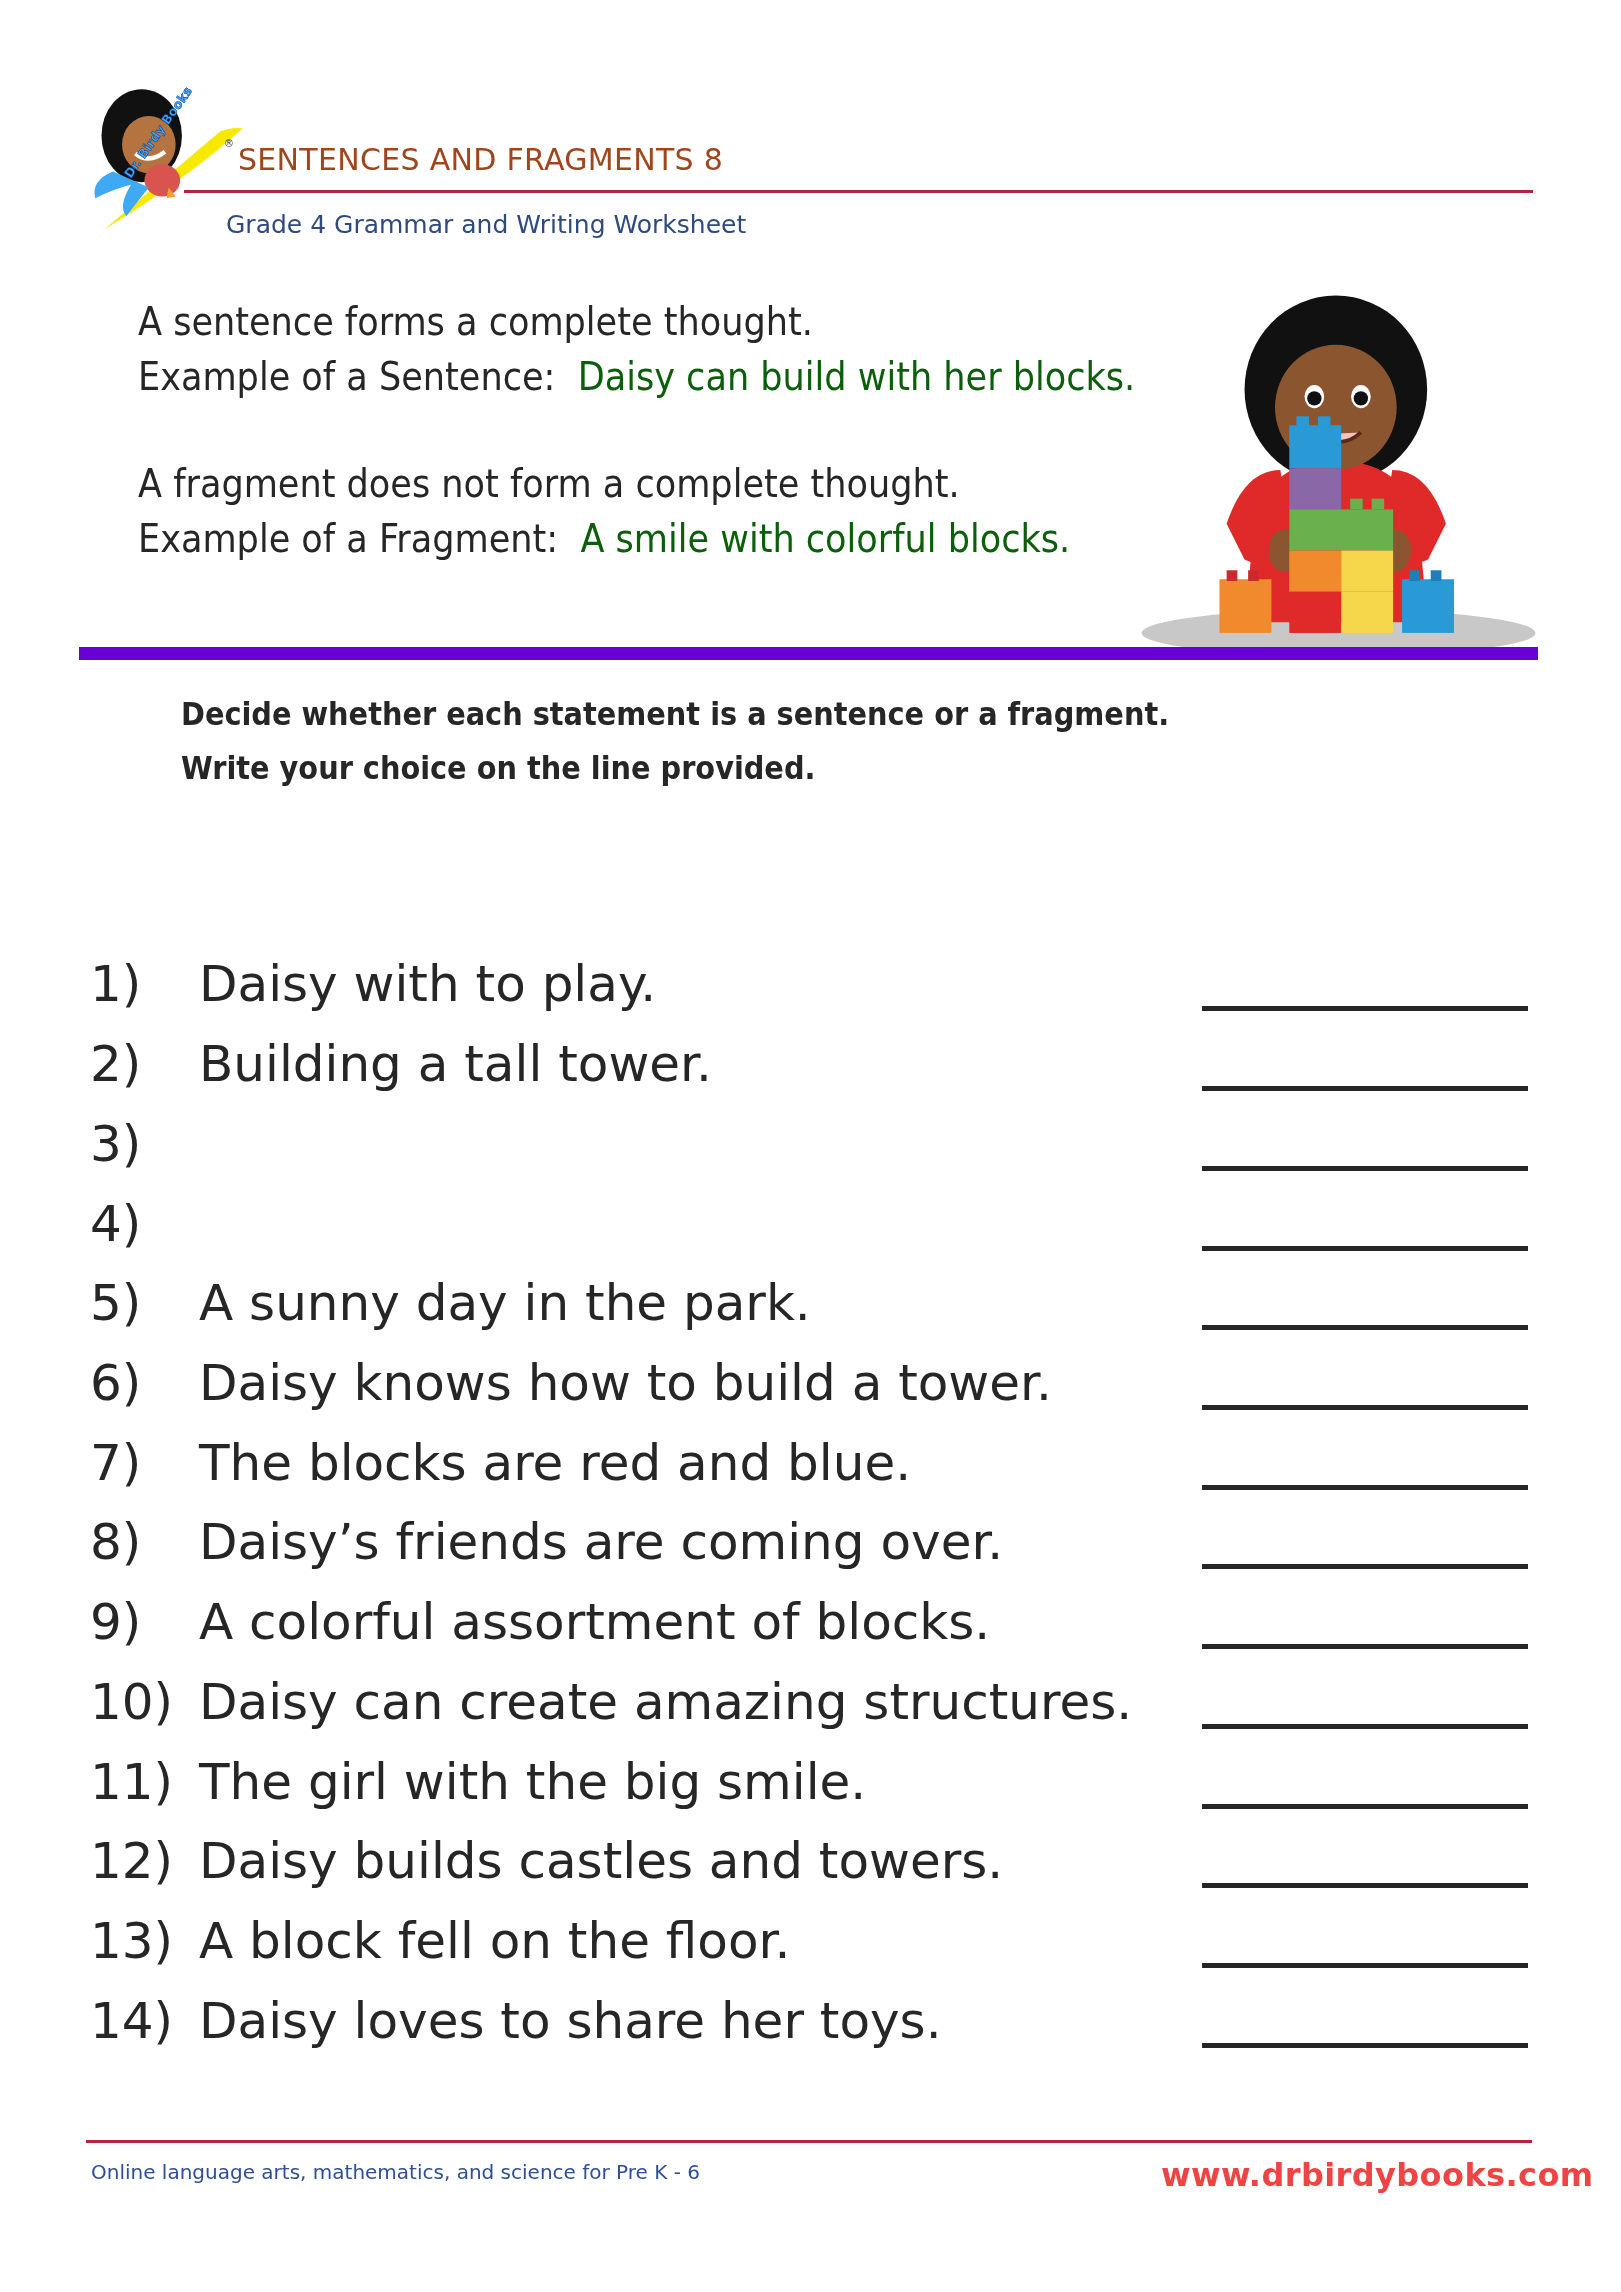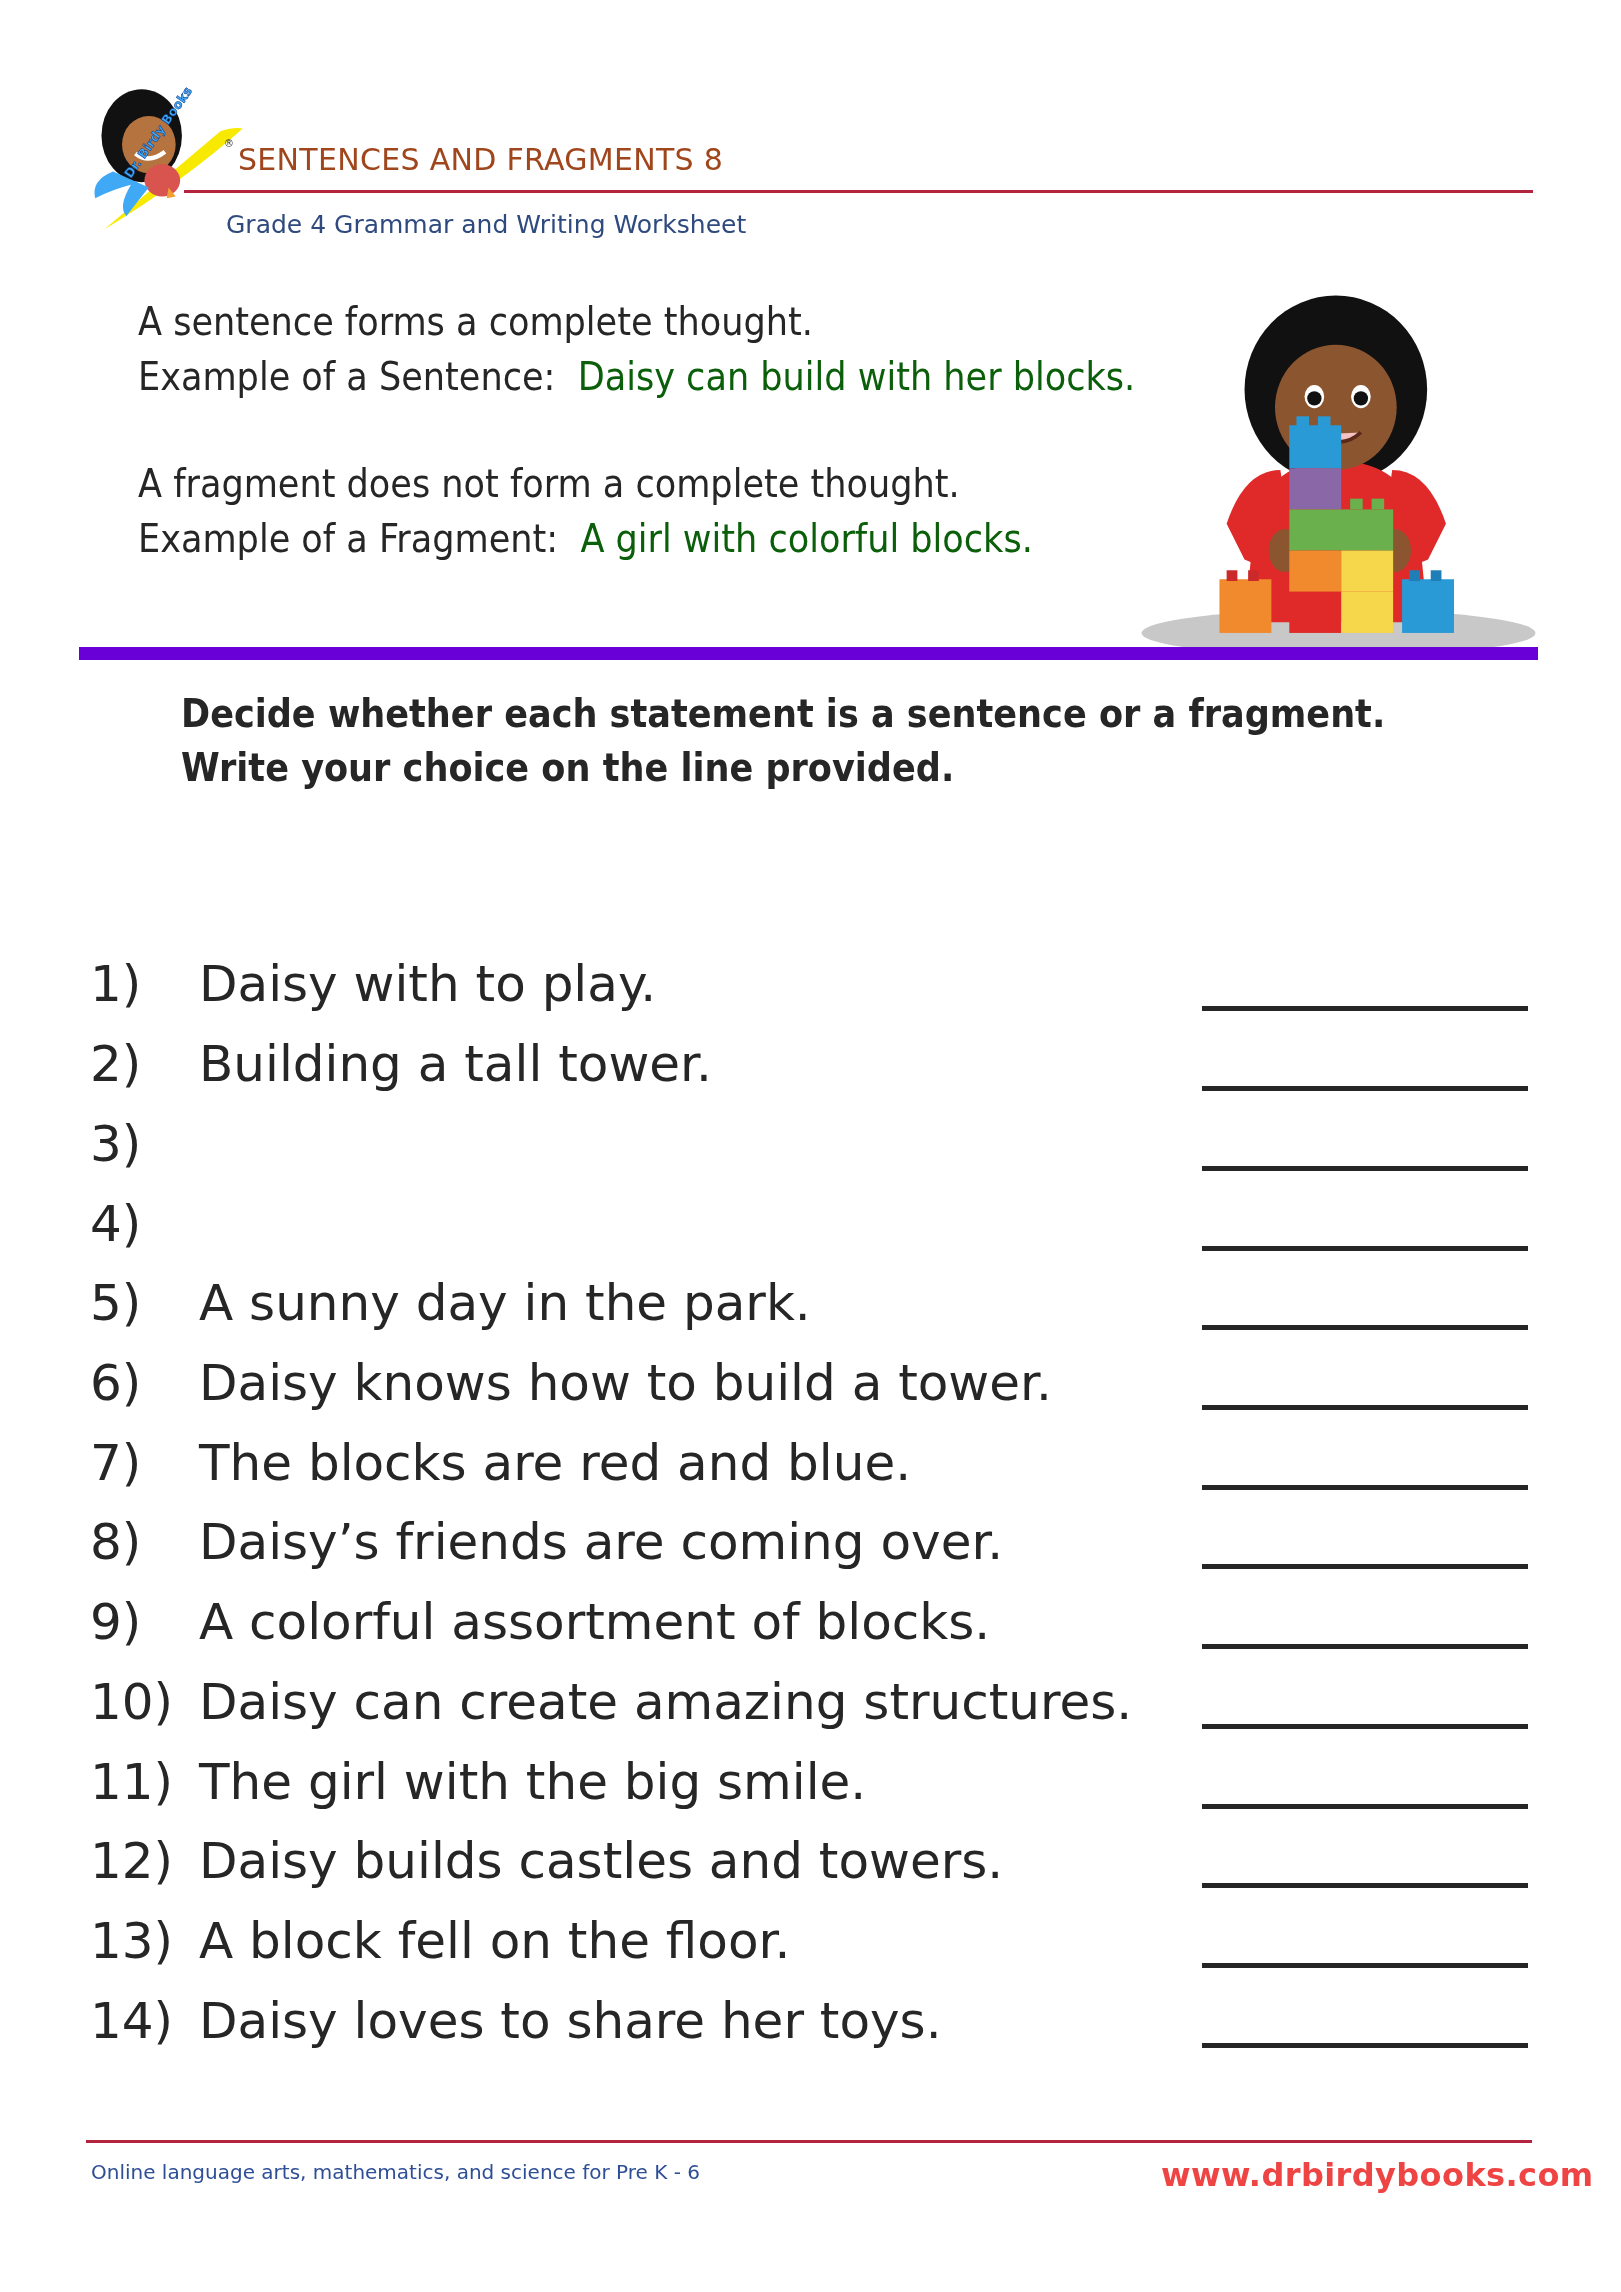--- a/index.html
+++ b/index.html
@@ -19,21 +19,21 @@
   #intro1 { top:299px; }
   #intro2 { top:354px; }
   #intro3 { top:461px; }
   #intro4 { top:516px; }
 
   
   #girl { position:absolute; left:1137px; top:291px; width:412px; height:367px; }
 
   #purple-bar { position:absolute; left:79px; top:647px; width:1459px; height:13.4px; background:#6a00d8; }
 
-  .instr { left:181px; font-size:39px; line-height:48px; font-weight:bold; font-family:"DejaVu Sans Condensed","DejaVu Sans", sans-serif; color:#262626; }
+  .instr { left:181px; font-size:32px; line-height:48px; font-weight:bold; font-family:"DejaVu Sans Condensed","DejaVu Sans", sans-serif; color:#262626; }
   #instr1 { top:690px; }
   #instr2 { top:744px; }
 
   
   .item { position:absolute; left:0; width:1621px; height:80px; }
   .item .num { position:absolute; left:90px; top:0; font-size:50px; line-height:57px; color:#262626; font-family:"DejaVu Sans", sans-serif; }
   .item .txt { position:absolute; left:199px; top:0; font-size:50px; line-height:57px; color:#262626; white-space:nowrap; font-family:"DejaVu Sans", sans-serif; }
   .item .ans { position:absolute; left:1202px; top:50px; width:326px; height:5.4px; background:#262626; }
 
   
@@ -59,21 +59,21 @@
 <div id="title" class="abs">SENTENCES AND FRAGMENTS 8</div>
 <div id="rule-top"></div>
 <div id="subtitle" class="abs">Grade 4 Grammar and Writing Worksheet</div>
 
 <div id="intro1" class="abs intro">A sentence forms a complete thought.</div>
 <div id="intro2" class="abs intro">
   <span style="white-space:pre">Example of a Sentence:  </span><span class="ex">Daisy can build with her blocks.</span>
 </div>
 <div id="intro3" class="abs intro">A fragment does not form a complete thought.</div>
 <div id="intro4" class="abs intro">
-  <span style="white-space:pre">Example of a Fragment:  </span><span class="ex">A girl with colorful blocks.</span>
+  <span style="white-space:pre">Example of a Fragment:  </span><span class="ex">A smile with colorful blocks.</span>
 </div>
 
 <svg id="girl" viewBox="0 0 460 410">
   <ellipse cx="225" cy="382" rx="220" ry="26" fill="#c8c8c8"></ellipse>
 
   <ellipse cx="222" cy="110" rx="102" ry="105" fill="#111"></ellipse>
 
   <path d="M130 270 Q140 190 222 190 Q305 190 315 270 L325 370 L120 370 Z" fill="#e02a2a"></path>
   <path d="M100 260 Q120 200 160 200 L175 300 Q140 310 120 300 Z" fill="#e02a2a"></path>
   <path d="M345 260 Q325 200 285 200 L270 300 Q305 310 325 300 Z" fill="#e02a2a"></path>

